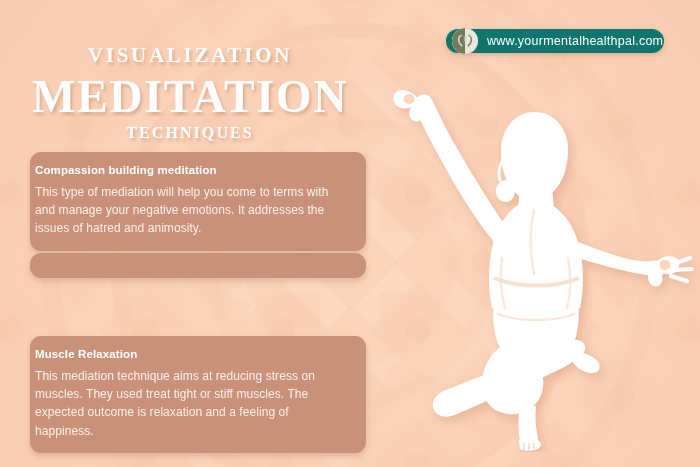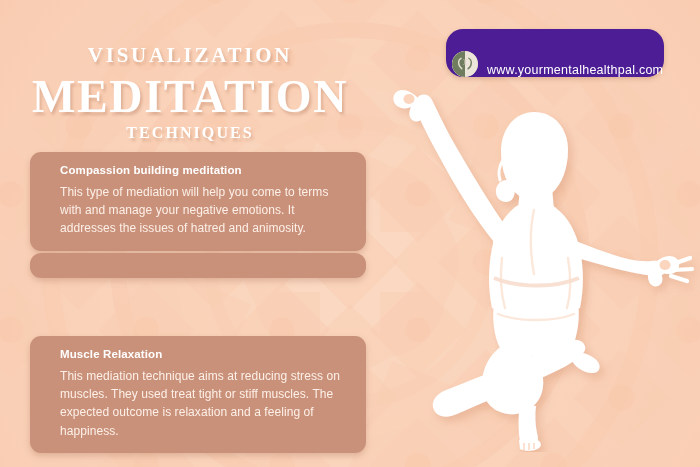--- a/index.html
+++ b/index.html
@@ -60,27 +60,27 @@
     letter-spacing: 0.13em;
     line-height: 1.05;
     margin-top: 5px;
   }
 
   
   .url-pill {
     position: absolute;
     left: 446px;
     top: 29px;
-    height: 48px;
+    height: 24px;
     width: 218px;
     border-radius: 17px;
-    background: #4c1d95;
+    background: #0f766e;
     box-shadow: 0 2px 5px rgba(150,95,70,0.30);
     display: flex;
-    align-items: flex-end;
+    align-items: center;
     padding-left: 6px;
     box-sizing: border-box;
   }
   .url-logo {
     width: 26px;
     height: 26px;
     border-radius: 50%;
     background: #e9e3d6;
     flex: none;
     position: relative;
@@ -97,21 +97,21 @@
 
   
   .card {
     position: absolute;
     left: 30px;
     width: 336px;
     background: #c9917a;
     border-radius: 11px;
     box-shadow: 0 3px 6px rgba(150,95,70,0.28);
     box-sizing: border-box;
-    padding: 12px 17px 13px 30px;
+    padding: 12px 17px 13px 5px;
   }
   .card-1 { top: 152px; }
   .card-2 { top: 253px; }
   .card-3 { top: 336px; }
   .card-title {
     color: #ffffff;
     font-size: 11.5px;
     font-weight: bold;
     letter-spacing: 0.01em;
     margin: 0 0 7px 0;

